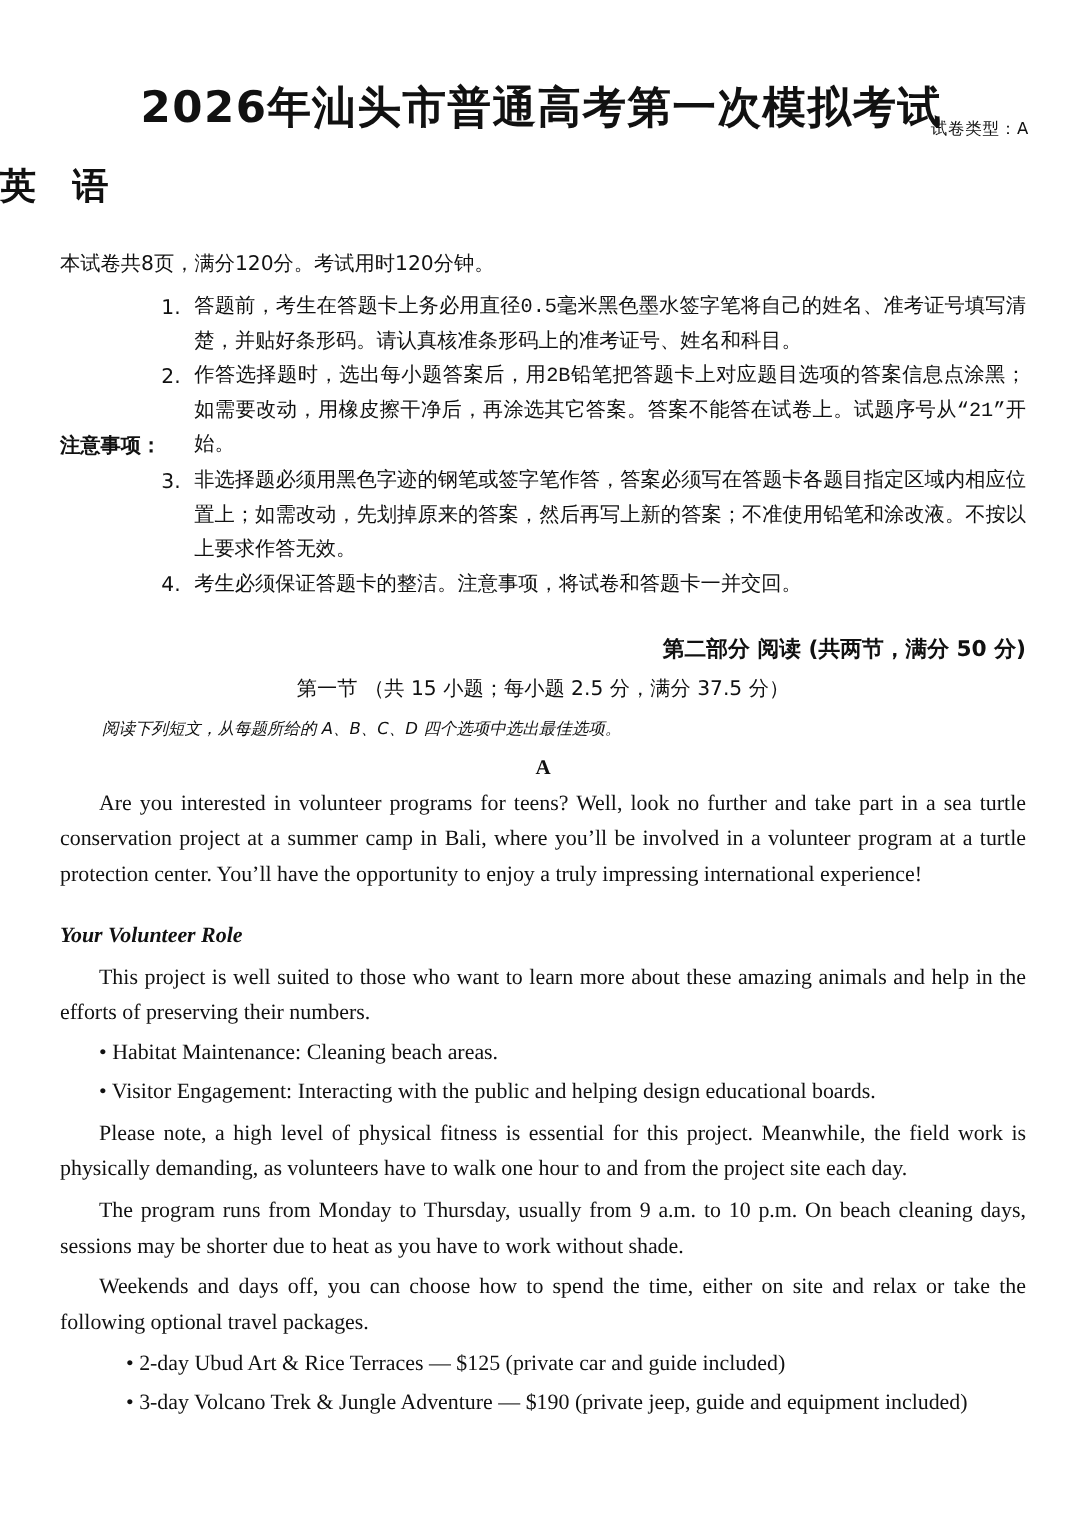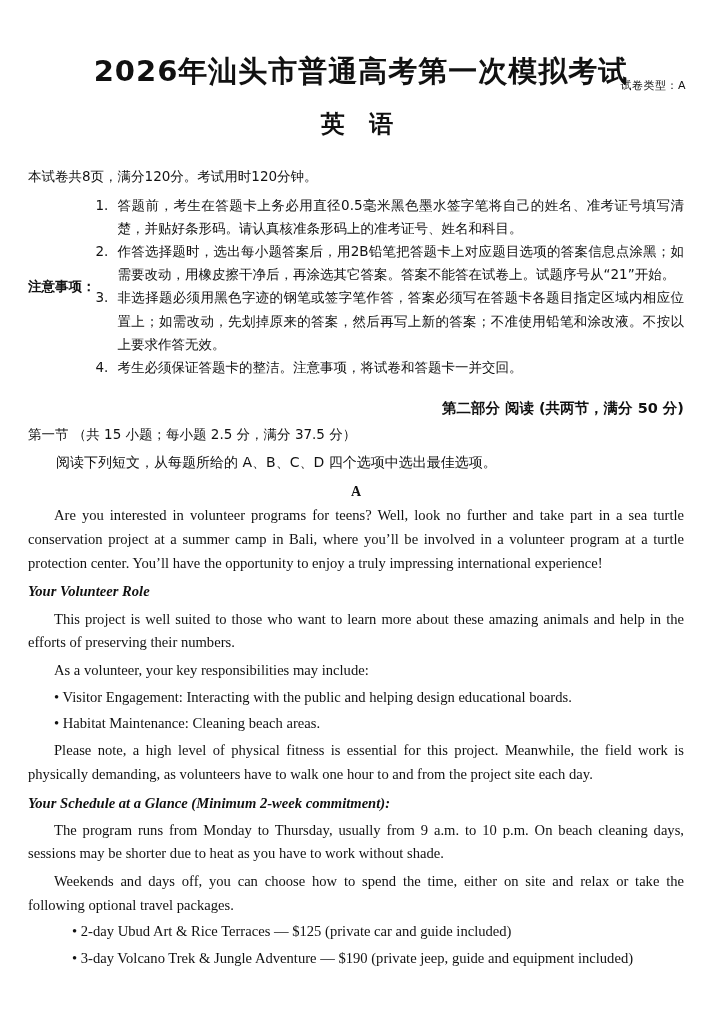--- a/index.html
+++ b/index.html
@@ -33,29 +33,28 @@
   }
   .title-main {
     text-align: center;
     margin-top: 52px;
     font-family: "DejaVu Sans", sans-serif;
     font-size: 29px;
     font-weight: bold;
     letter-spacing: 1px;
   }
   .title-sub {
-    text-align: center;
     margin-top: 16px;
     font-family: "DejaVu Sans", sans-serif;
     font-size: 24px;
     font-weight: bold;
     letter-spacing: 8px;
   }
   .content {
-    padding: 0 38px 0 28px;
+    padding: 0 38px 0 40px;
   }
   .intro-line {
     margin-top: 26px;
     font-family: "DejaVu Sans", sans-serif;
     font-size: 13.5px;
     line-height: 1.6;
   }
   .notice-block {
     margin-top: 6px;
     display: flex;
@@ -77,55 +76,58 @@
     text-align: justify;
   }
   .notice-num {
     width: 22px;
     flex: none;
   }
   .notice-text {
     flex: 1;
     text-align: justify;
     text-justify: inter-ideograph;
+    font-family: Liberation Mono, monospace;
   }
   .section-head {
     margin-top: 20px;
     font-family: "DejaVu Sans", sans-serif;
     font-size: 14.5px;
     font-weight: bold;
     text-align: right;
   }
   .section-sub {
     margin-top: 8px;
     font-family: "DejaVu Sans", sans-serif;
     font-size: 13.5px;
+    text-align: center;
   }
   .instruction {
     margin-top: 10px;
     text-indent: 28px;
     font-family: "DejaVu Sans", sans-serif;
-    font-size: 14px;
+    font-size: 11px;
+    font-style: italic;
   }
   .passage-letter {
     text-align: center;
     margin-top: 12px;
     font-family: "Liberation Serif", serif;
     font-size: 14px;
     font-weight: bold;
   }
   .para {
     margin-top: 4px;
     font-size: 14.6px;
     line-height: 1.62;
     text-align: justify;
     text-indent: 26px;
   }
   .subhead {
-    margin-top: 5px;
+    margin-top: 18px;
     font-size: 14.6px;
     font-weight: bold;
     font-style: italic;
     line-height: 1.6;
   }
   .bullet {
     margin-top: 3px;
     font-size: 14.6px;
     line-height: 1.6;
     text-indent: 26px;
@@ -178,27 +180,25 @@
     <div class="section-sub">第一节  （共 15 小题；每小题 2.5 分，满分 37.5 分）</div>
     <div class="instruction">阅读下列短文，从每题所给的 A、B、C、D 四个选项中选出最佳选项。</div>
 
     <div class="passage-letter">A</div>
 
     <div class="para">Are you interested in volunteer programs for teens? Well, look no further and take part in a sea turtle conservation project at a summer camp in Bali, where you’ll be involved in a volunteer program at a turtle protection center. You’ll have the opportunity to enjoy a truly impressing international experience!</div>
 
     <div class="subhead">Your Volunteer Role</div>
     <div class="para">This project is well suited to those who want to learn more about these amazing animals and help in the efforts of preserving their numbers.</div>
 
-    <div class="para">As a volunteer, your key responsibilities may include:</div>
+    <div class="bullet">• Habitat Maintenance: Cleaning beach areas.</div>
     <div class="bullet">• Visitor Engagement: Interacting with the public and helping design educational boards.</div>
-    <div class="bullet">• Habitat Maintenance: Cleaning beach areas.</div>
 
     <div class="para">Please note, a high level of physical fitness is essential for this project. Meanwhile, the field work is physically demanding, as volunteers have to walk one hour to and from the project site each day.</div>
 
-    <div class="subhead">Your Schedule at a Glance (Minimum 2-week commitment):</div>
     <div class="para">The program runs from Monday to Thursday, usually from 9 a.m. to 10 p.m. On beach cleaning days, sessions may be shorter due to heat as you have to work without shade.</div>
     <div class="para">Weekends and days off, you can choose how to spend the time, either on site and relax or take the following optional travel packages.</div>
 
     <div class="bullet-indent">• 2-day Ubud Art &amp; Rice Terraces  —  $125 (private car and guide included)</div>
     <div class="bullet-indent">• 3-day Volcano Trek &amp; Jungle Adventure  —  $190 (private jeep, guide and equipment included)</div>
 
   </div>
 
 </div>
 

